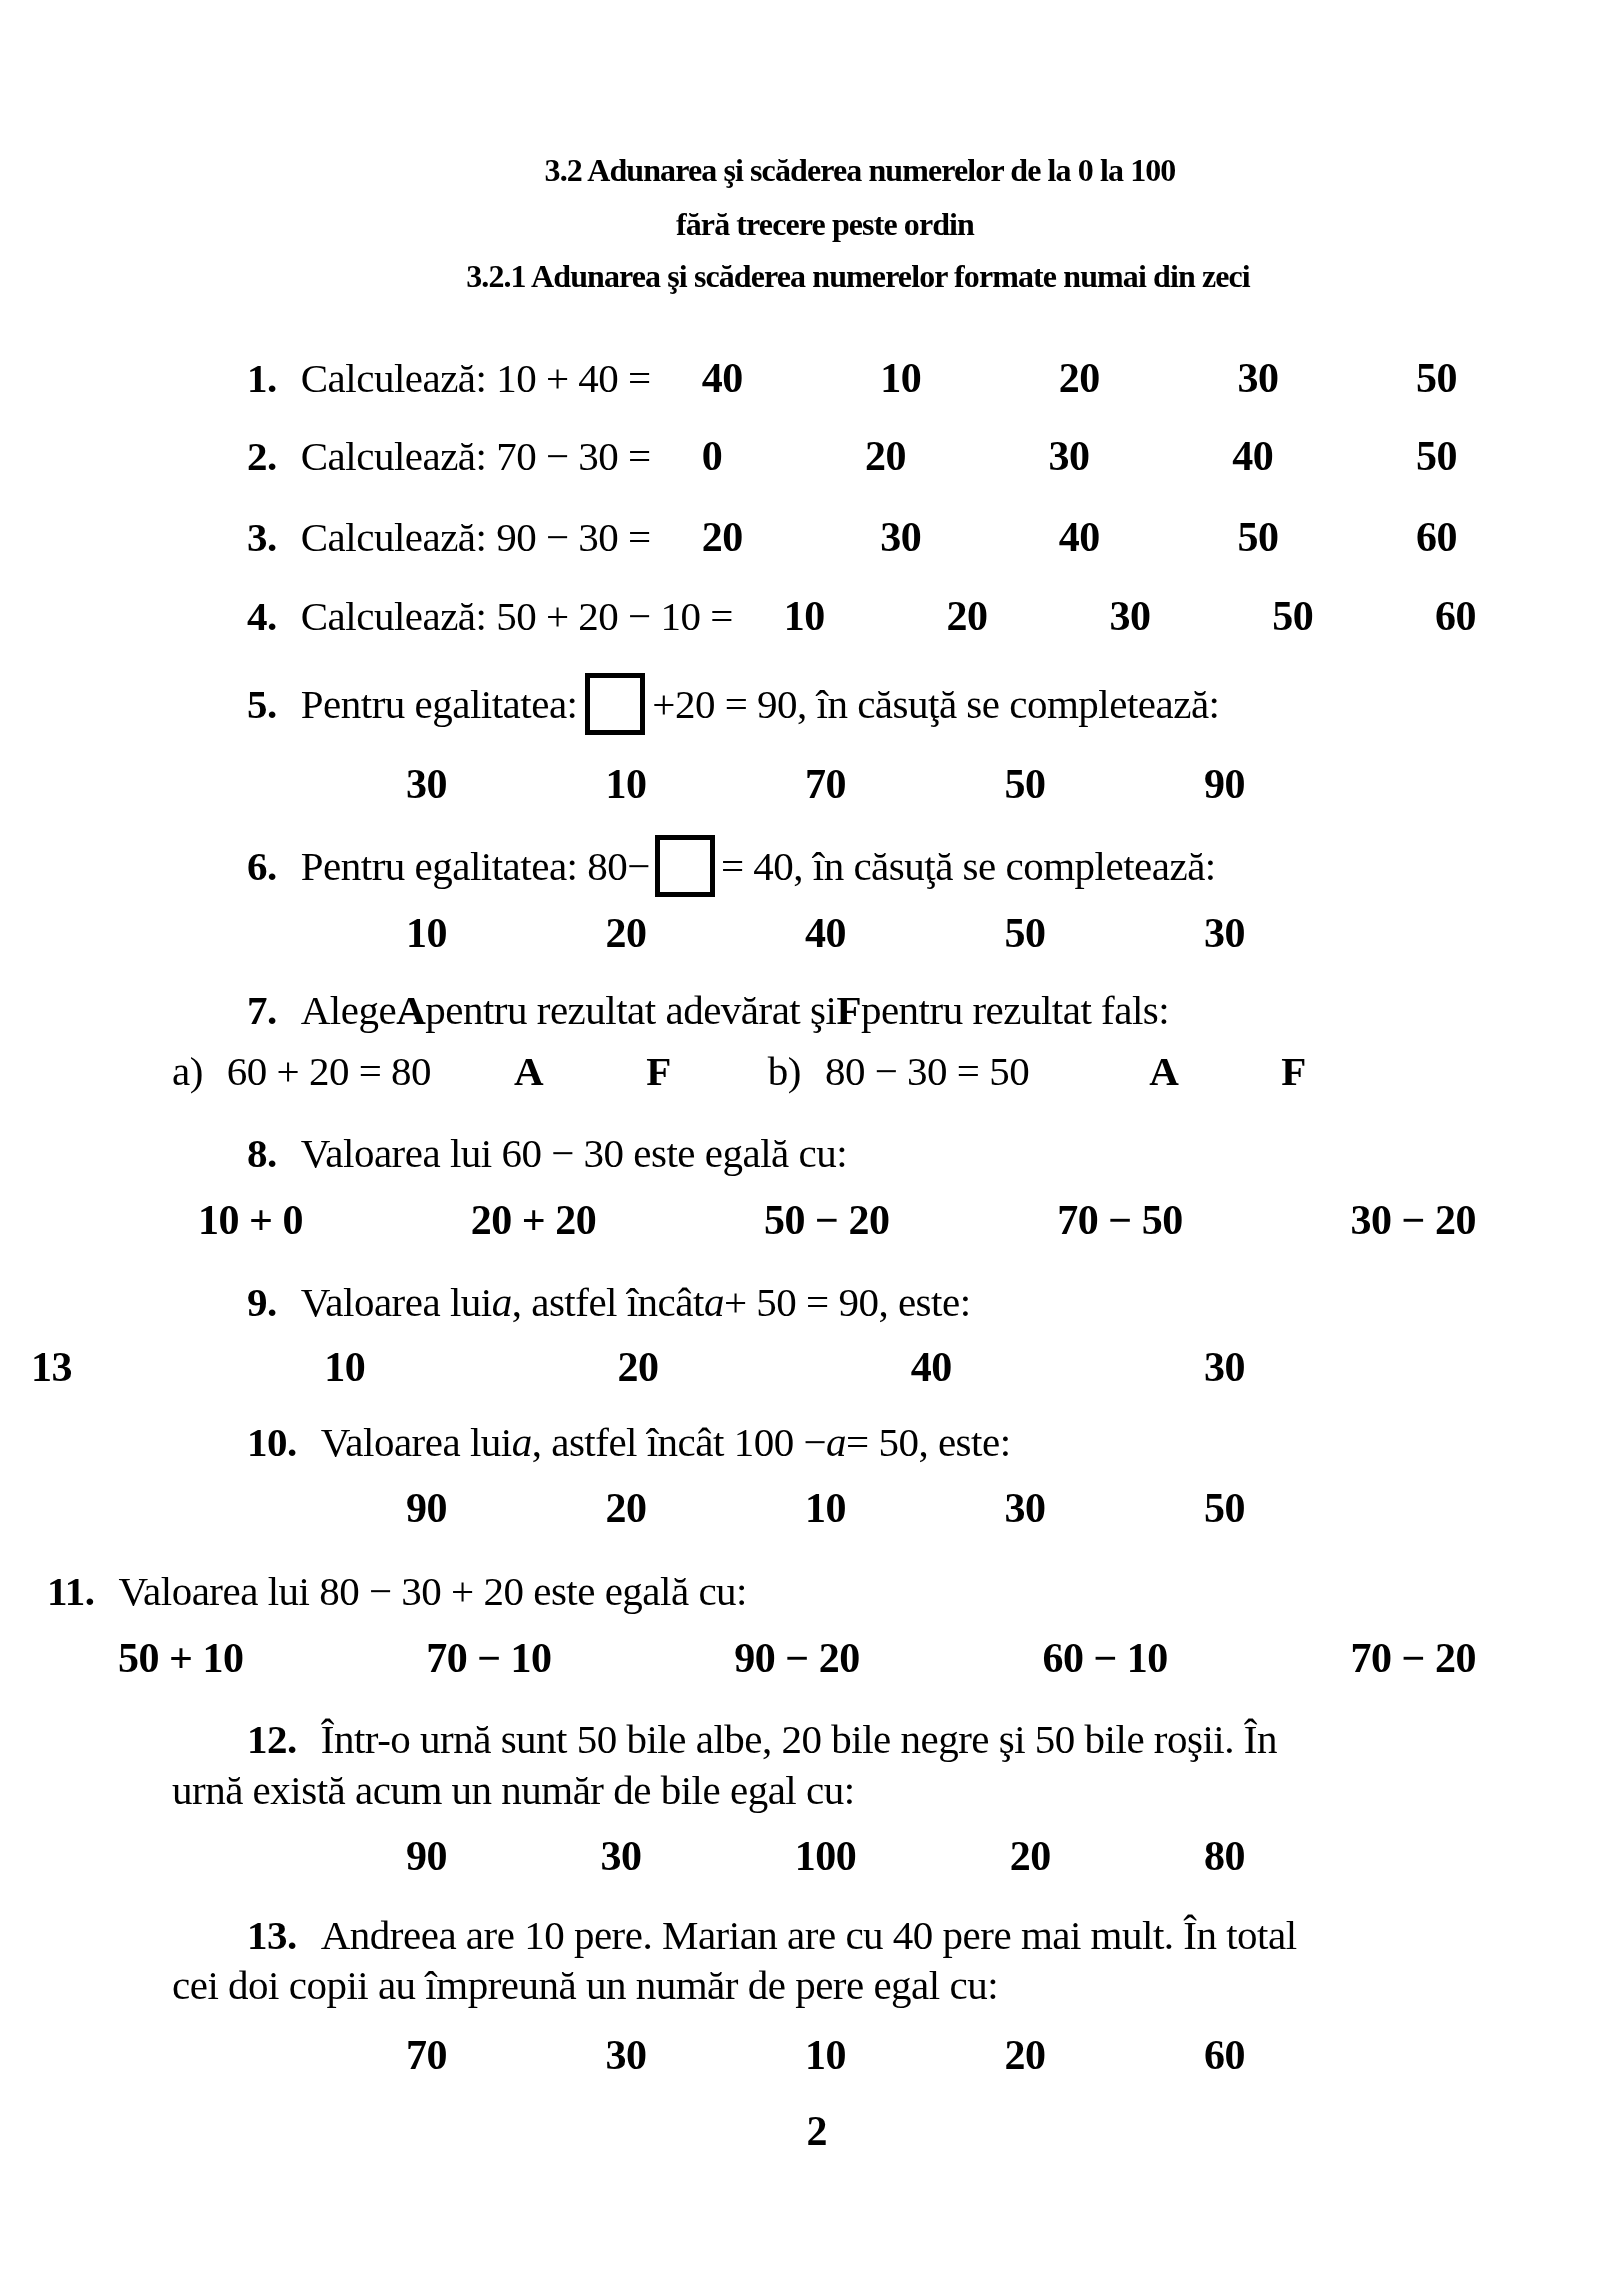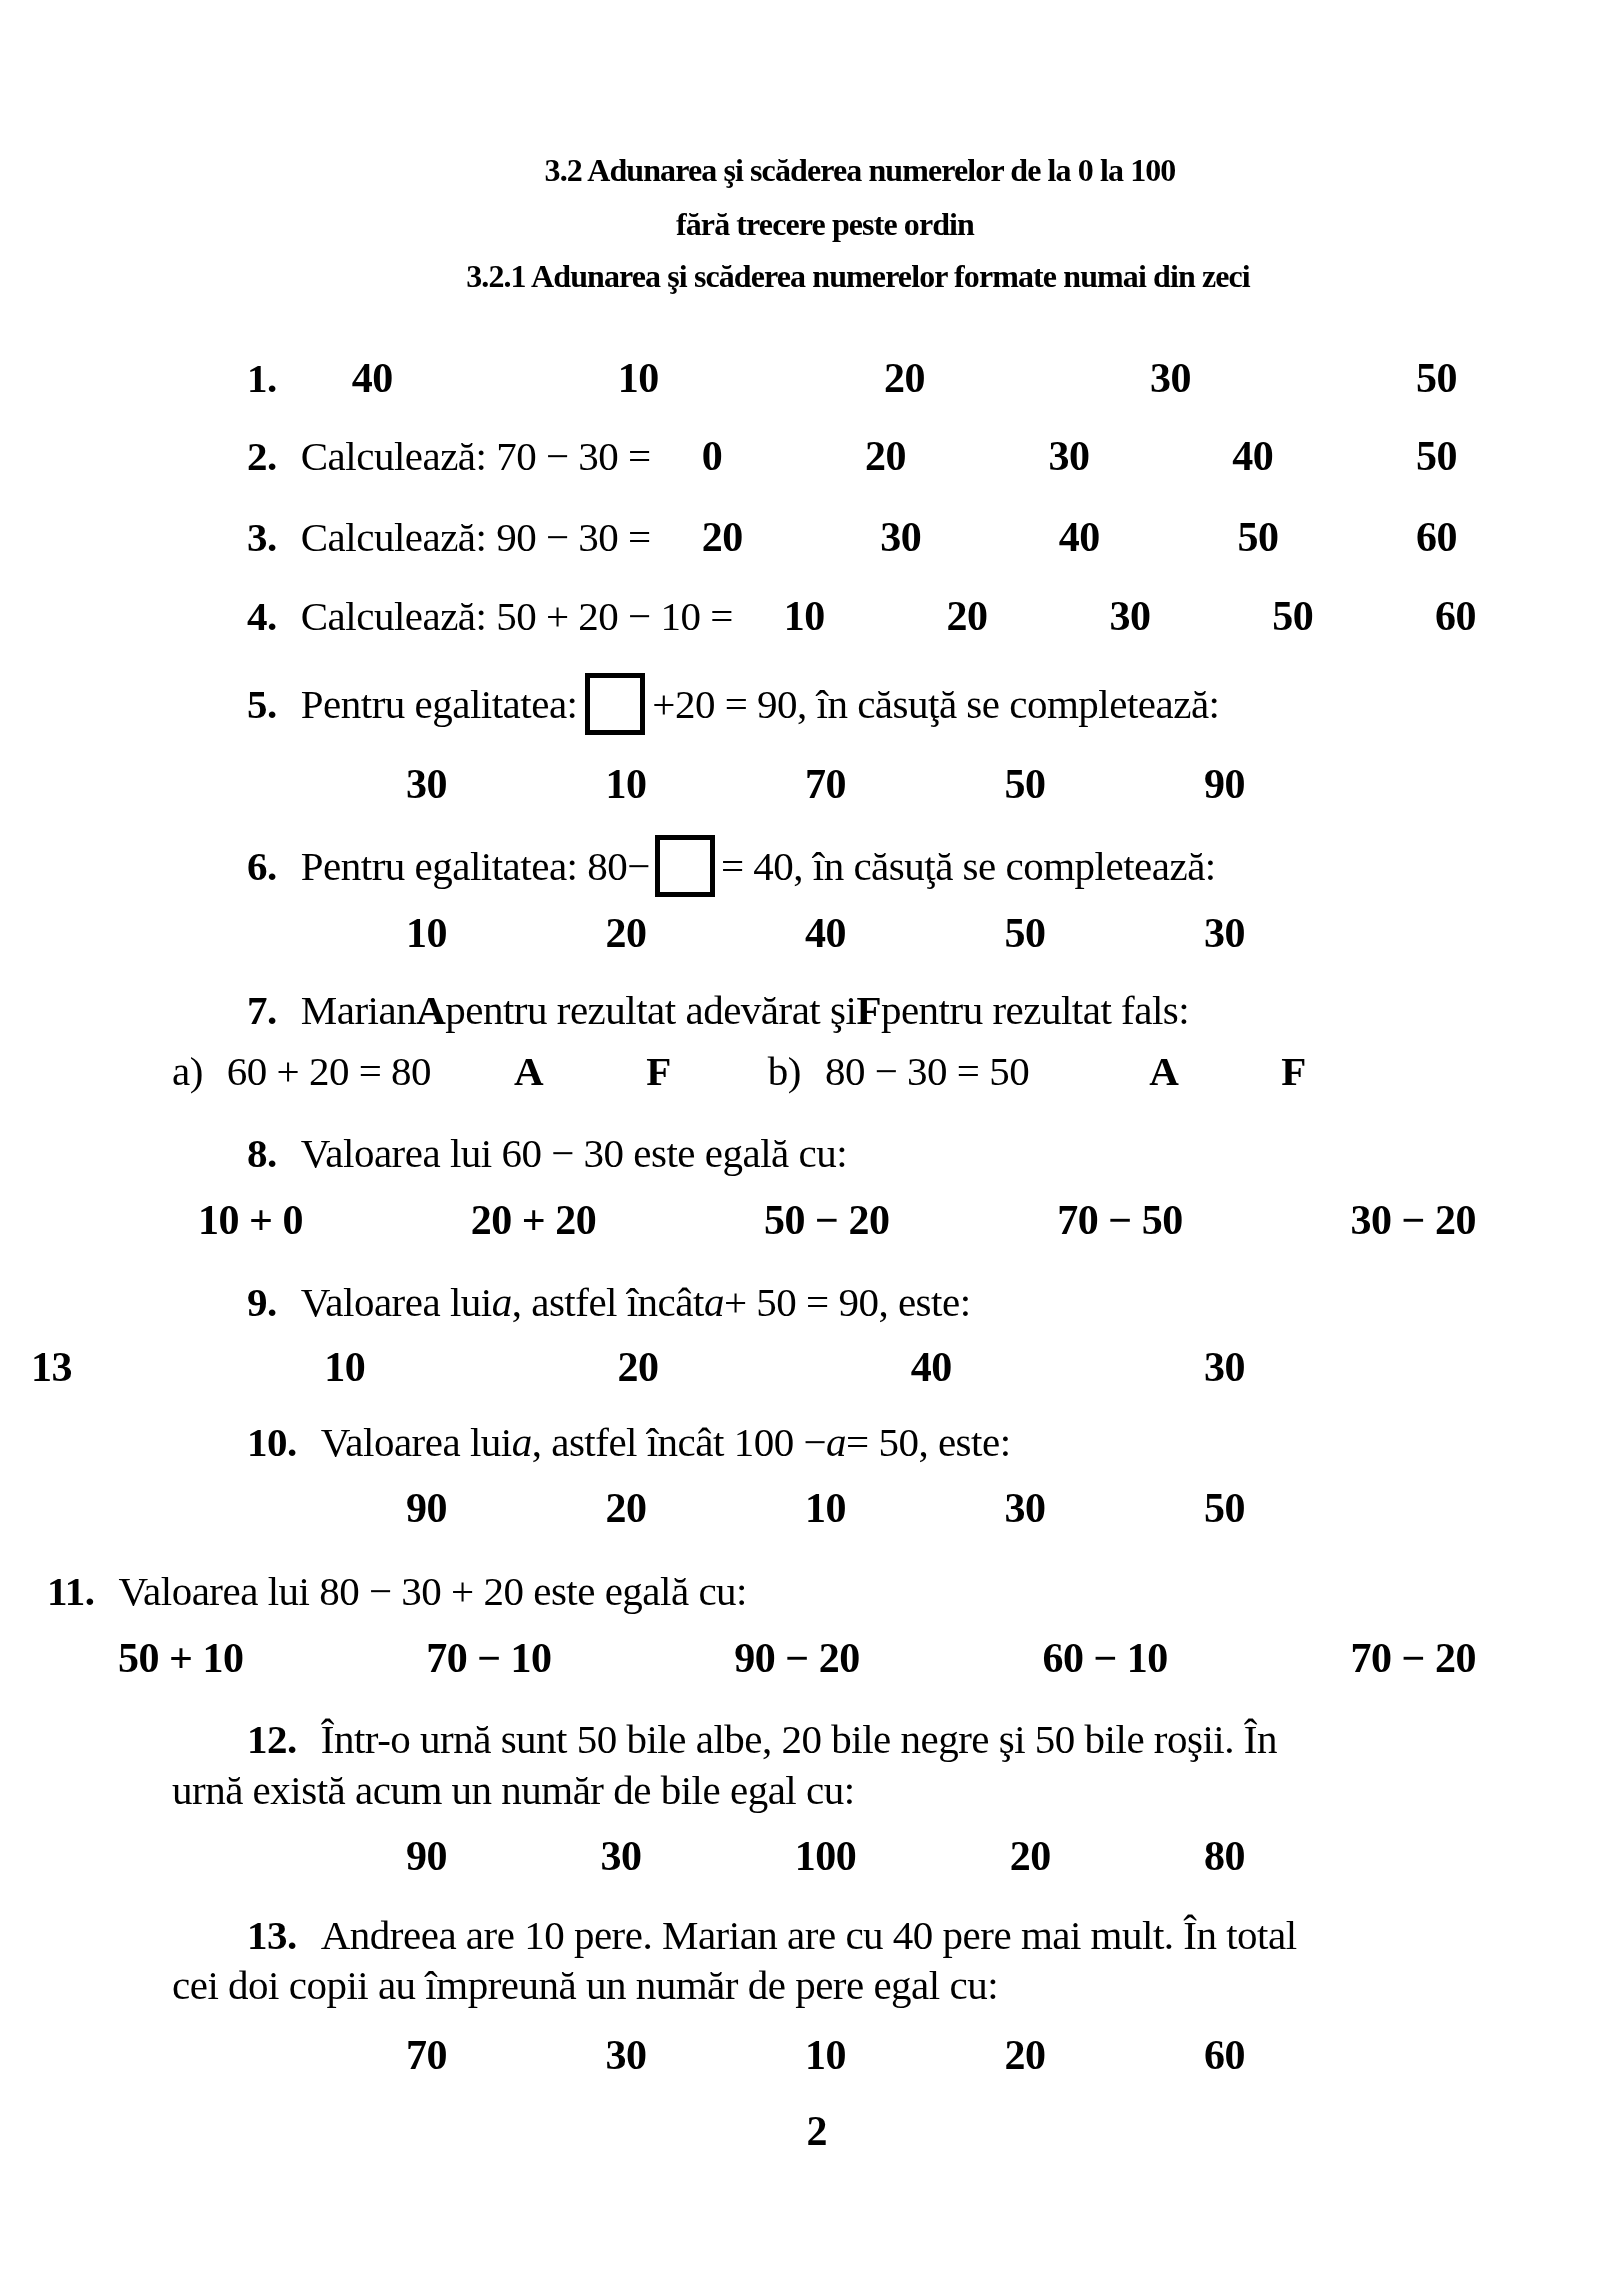--- a/index.html
+++ b/index.html
@@ -84,20 +84,21 @@
 <body>
 
 <div id="page">
 
   <div class="heading" style="left:860px; top:143px;">3.2  Adunarea şi scăderea numerelor de la 0 la 100</div>
   <div class="heading" style="left:825px; top:197px;">fără trecere peste ordin</div>
   <div class="heading" style="left:858px; top:249px;">3.2.1 Adunarea şi scăderea numerelor formate numai din zeci</div>
 
   <div class="row indent" style="top:351px;">
     <span class="num">1.</span>
+    <span class="q">Calculează: 10 + 40 =</span>
     <span class="opts-inline">
       <span>40</span>
       <span>10</span>
       <span>20</span>
       <span>30</span>
       <span>50</span>
     </span>
   </div>
 
   <div class="row indent" style="top:429px;">
@@ -159,21 +160,21 @@
   <div class="row optrow" style="top:906px;">
     <span>10</span>
     <span>20</span>
     <span>40</span>
     <span>50</span>
     <span>30</span>
   </div>
 
   <div class="row indent" style="top:983px;">
     <span class="num">7.</span>
-    <span class="q">Marian </span>
+    <span class="q">Alege </span>
     <span class="q bold">A</span>
     <span class="q"> pentru rezultat adevărat şi </span>
     <span class="q bold">F</span>
     <span class="q"> pentru rezultat fals:</span>
   </div>
   <div class="row cont tfrow" style="top:1044px;">
     <span>a)</span>
     <span style="margin-left:24px;">60 + 20 = 80</span>
     <span class="bold" style="margin-left:83px;">A</span>
     <span class="bold" style="margin-left:103px;">F</span>

